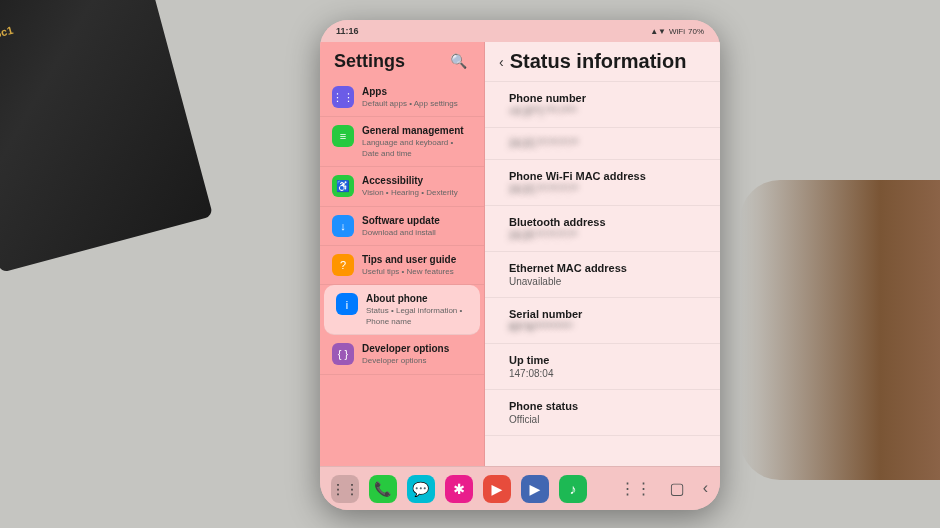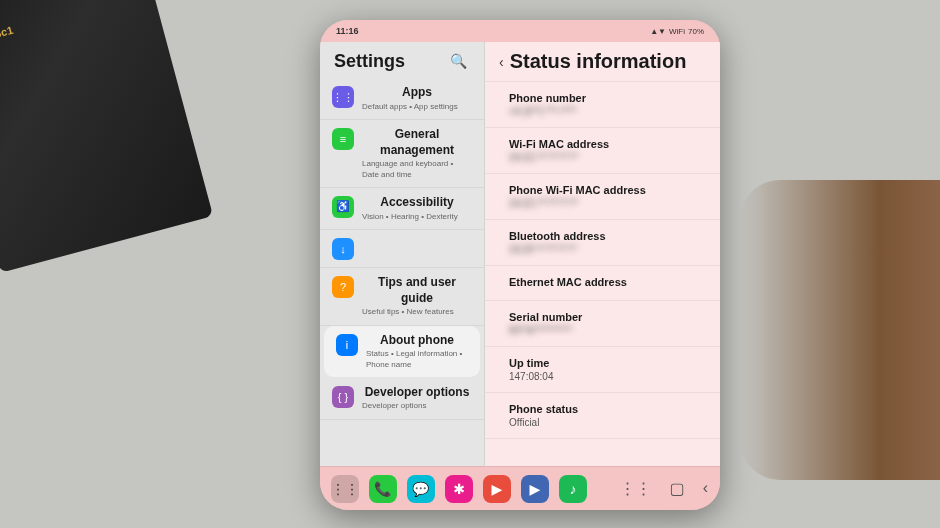--- a/index.html
+++ b/index.html
@@ -93,21 +93,21 @@
     
     .phone-content {
       flex: 1;
       display: flex;
       overflow: hidden;
     }
 
     
     .settings-panel {
       width: 165px;
-      background: #e5e5e5;
+      background: #fca5a5;
       overflow-y: auto;
       flex-shrink: 0;
       border-right: 1px solid rgba(0,0,0,0.08);
     }
 
     .settings-header {
       padding: 8px 14px 6px;
       display: flex;
       justify-content: space-between;
       align-items: center;
@@ -155,25 +155,24 @@
     }
     .icon-purple { background: #6b5ce7; }
     .icon-green { background: #27c93f; }
     .icon-blue { background: #1e90ff; }
     .icon-orange { background: #ff9500; }
     .icon-blue2 { background: #007aff; }
     .icon-purple2 { background: #9b59b6; }
 
     .settings-item-text { flex: 1; }
     .settings-item-title {
-      font-size: 12px;
+      font-size: 10px;
       font-weight: 600;
       color: #1a1a1a;
       line-height: 1.3;
-      text-align: center;
     }
     .settings-item-sub {
       font-size: 8px;
       color: #666;
       line-height: 1.3;
       margin-top: 1px;
     }
 
     
     .phone-dock {
@@ -307,20 +306,24 @@
           </div>
           <div class="settings-item">
             <div class="settings-item-icon icon-green">♿</div>
             <div class="settings-item-text">
               <div class="settings-item-title">Accessibility</div>
               <div class="settings-item-sub">Vision • Hearing • Dexterity</div>
             </div>
           </div>
           <div class="settings-item">
             <div class="settings-item-icon icon-blue">↓</div>
+            <div class="settings-item-text">
+              <div class="settings-item-title">Software update</div>
+              <div class="settings-item-sub">Download and install</div>
+            </div>
           </div>
           <div class="settings-item">
             <div class="settings-item-icon icon-orange">?</div>
             <div class="settings-item-text">
               <div class="settings-item-title">Tips and user guide</div>
               <div class="settings-item-sub">Useful tips • New features</div>
             </div>
           </div>
           <div class="settings-item active">
             <div class="settings-item-icon icon-blue2">ℹ</div>
@@ -343,33 +346,33 @@
       <div class="status-info-header">
         <span class="back-arrow">‹</span>
         <span class="status-info-title">Status information</span>
       </div>
       <div id="status-info-items">
           <div class="info-item">
             <div class="info-item-label">Phone number</div>
             <div class="info-item-value blurred">+9 (6**) ***-****</div>
           </div>
           <div class="info-item">
-            <div class="info-item-label">Wi-Fi MAC address</div>
             <div class="info-item-value blurred">24:2C:**:**:**:**</div>
           </div>
           <div class="info-item">
             <div class="info-item-label">Phone Wi-Fi MAC address</div>
             <div class="info-item-value blurred">24:2C:**:**:**:**</div>
           </div>
           <div class="info-item">
             <div class="info-item-label">Bluetooth address</div>
             <div class="info-item-value blurred">24:2F:**:**:**:**</div>
           </div>
           <div class="info-item">
             <div class="info-item-label">Ethernet MAC address</div>
+            <div class="info-item-value">Unavailable</div>
           </div>
           <div class="info-item">
             <div class="info-item-label">Serial number</div>
             <div class="info-item-value blurred">RF*N**********</div>
           </div>
           <div class="info-item">
             <div class="info-item-label">Up time</div>
             <div class="info-item-value">147:08:04</div>
           </div>
           <div class="info-item">

